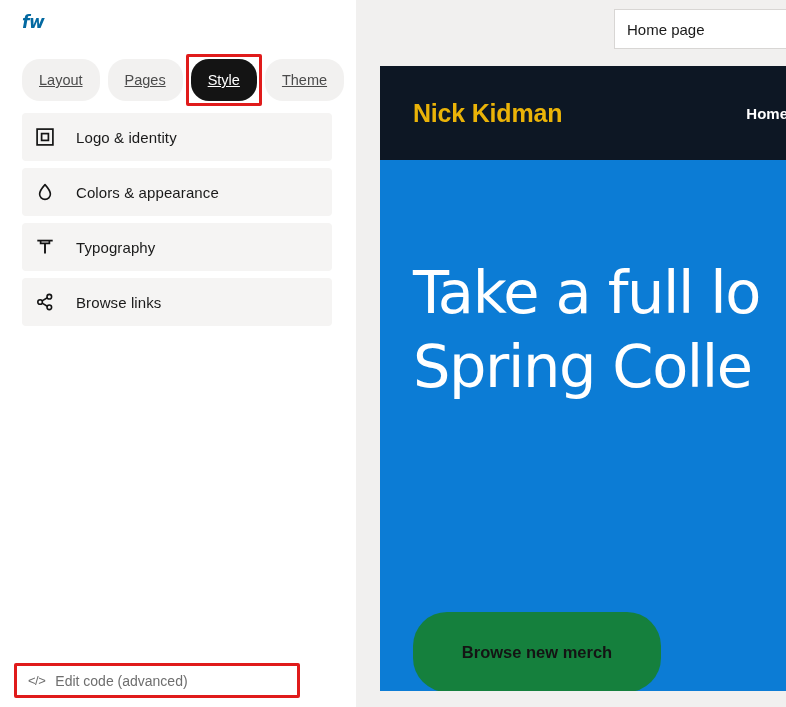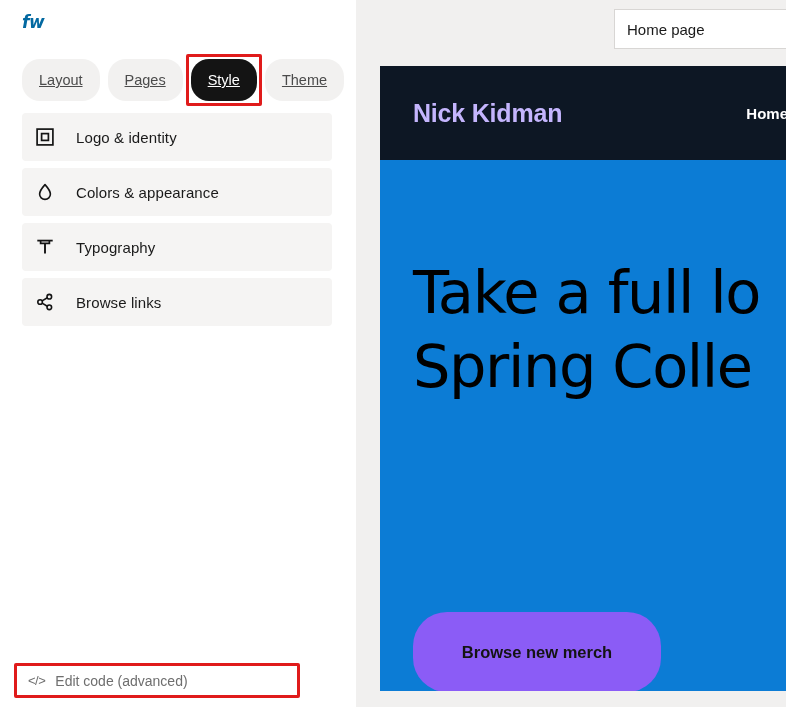--- a/index.html
+++ b/index.html
@@ -209,21 +209,21 @@
   .site-nav {
     height: 94px;
     background: #0d1724;
     display: flex;
     align-items: center;
     justify-content: space-between;
     padding: 0 22px 0 33px;
     box-sizing: border-box;
   }
   .site-title {
-    color: #c4b5fd;
+    color: #eab308;
     font-size: 25px;
     font-weight: 700;
     font-family: "Liberation Sans", sans-serif;
     letter-spacing: -0.2px;
     white-space: nowrap;
   }
   .site-navlinks {
     display: flex;
     gap: 26px;
     flex: 0 0 auto;
@@ -240,36 +240,36 @@
     position: relative;
     background: #0c7cd5;
     height: 531px;
     padding: 0 0 0 33px;
     box-sizing: border-box;
   }
   .hero-heading {
     position: absolute;
     top: 96px;
     left: 33px;
-    color: #000000;
+    color: #ffffff;
     font-size: 59px;
     line-height: 1.26;
     font-weight: 400;
     font-family: "DejaVu Sans", sans-serif;
     letter-spacing: -1.4px;
     white-space: nowrap;
   }
   .hero-btn {
     position: absolute;
     top: 452px;
     left: 33px;
     width: 248px;
     height: 80px;
     border-radius: 34px;
-    background: #8b5cf6;
+    background: #15803d;
     border: none;
     color: #141414;
     font-size: 16.5px;
     font-weight: 700;
     font-family: "Liberation Sans", sans-serif;
     cursor: pointer;
     display: flex;
     align-items: center;
     justify-content: center;
   }

